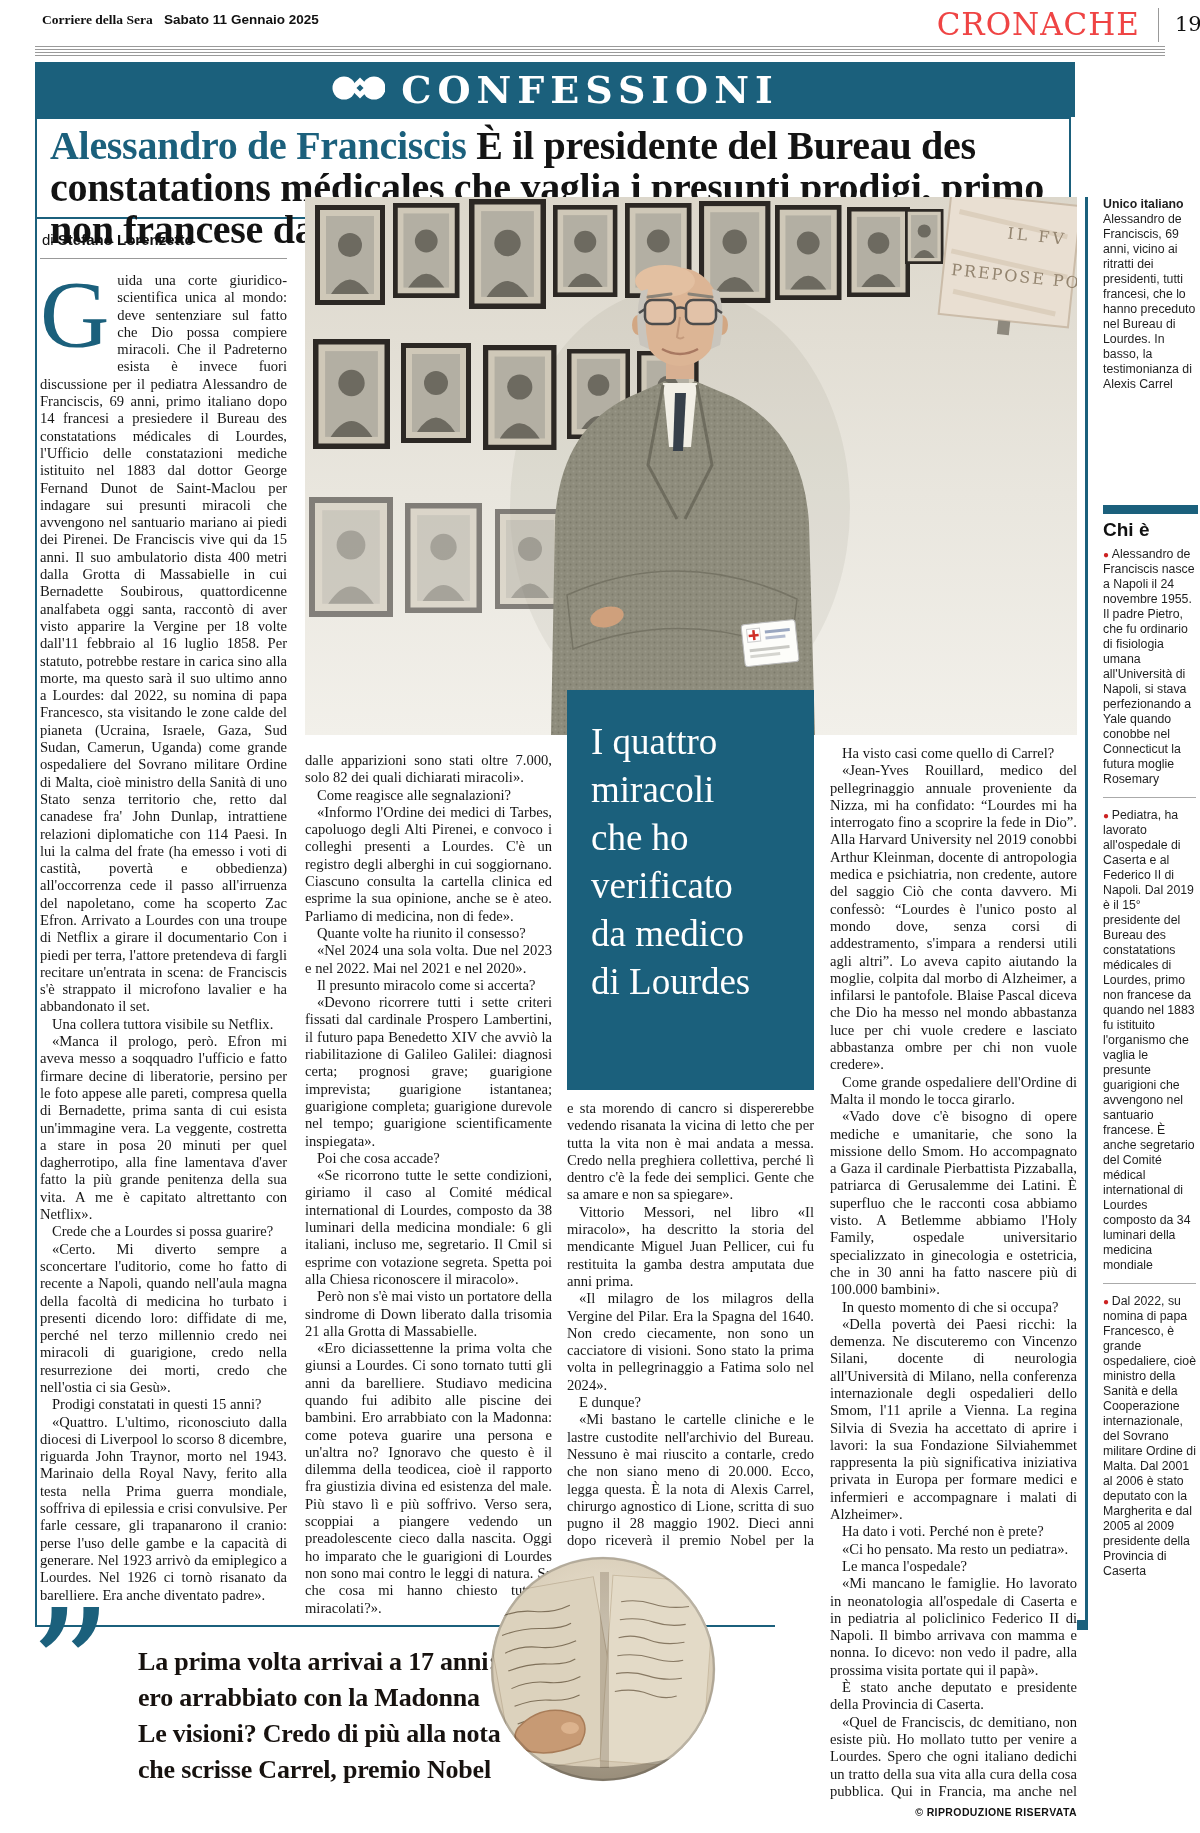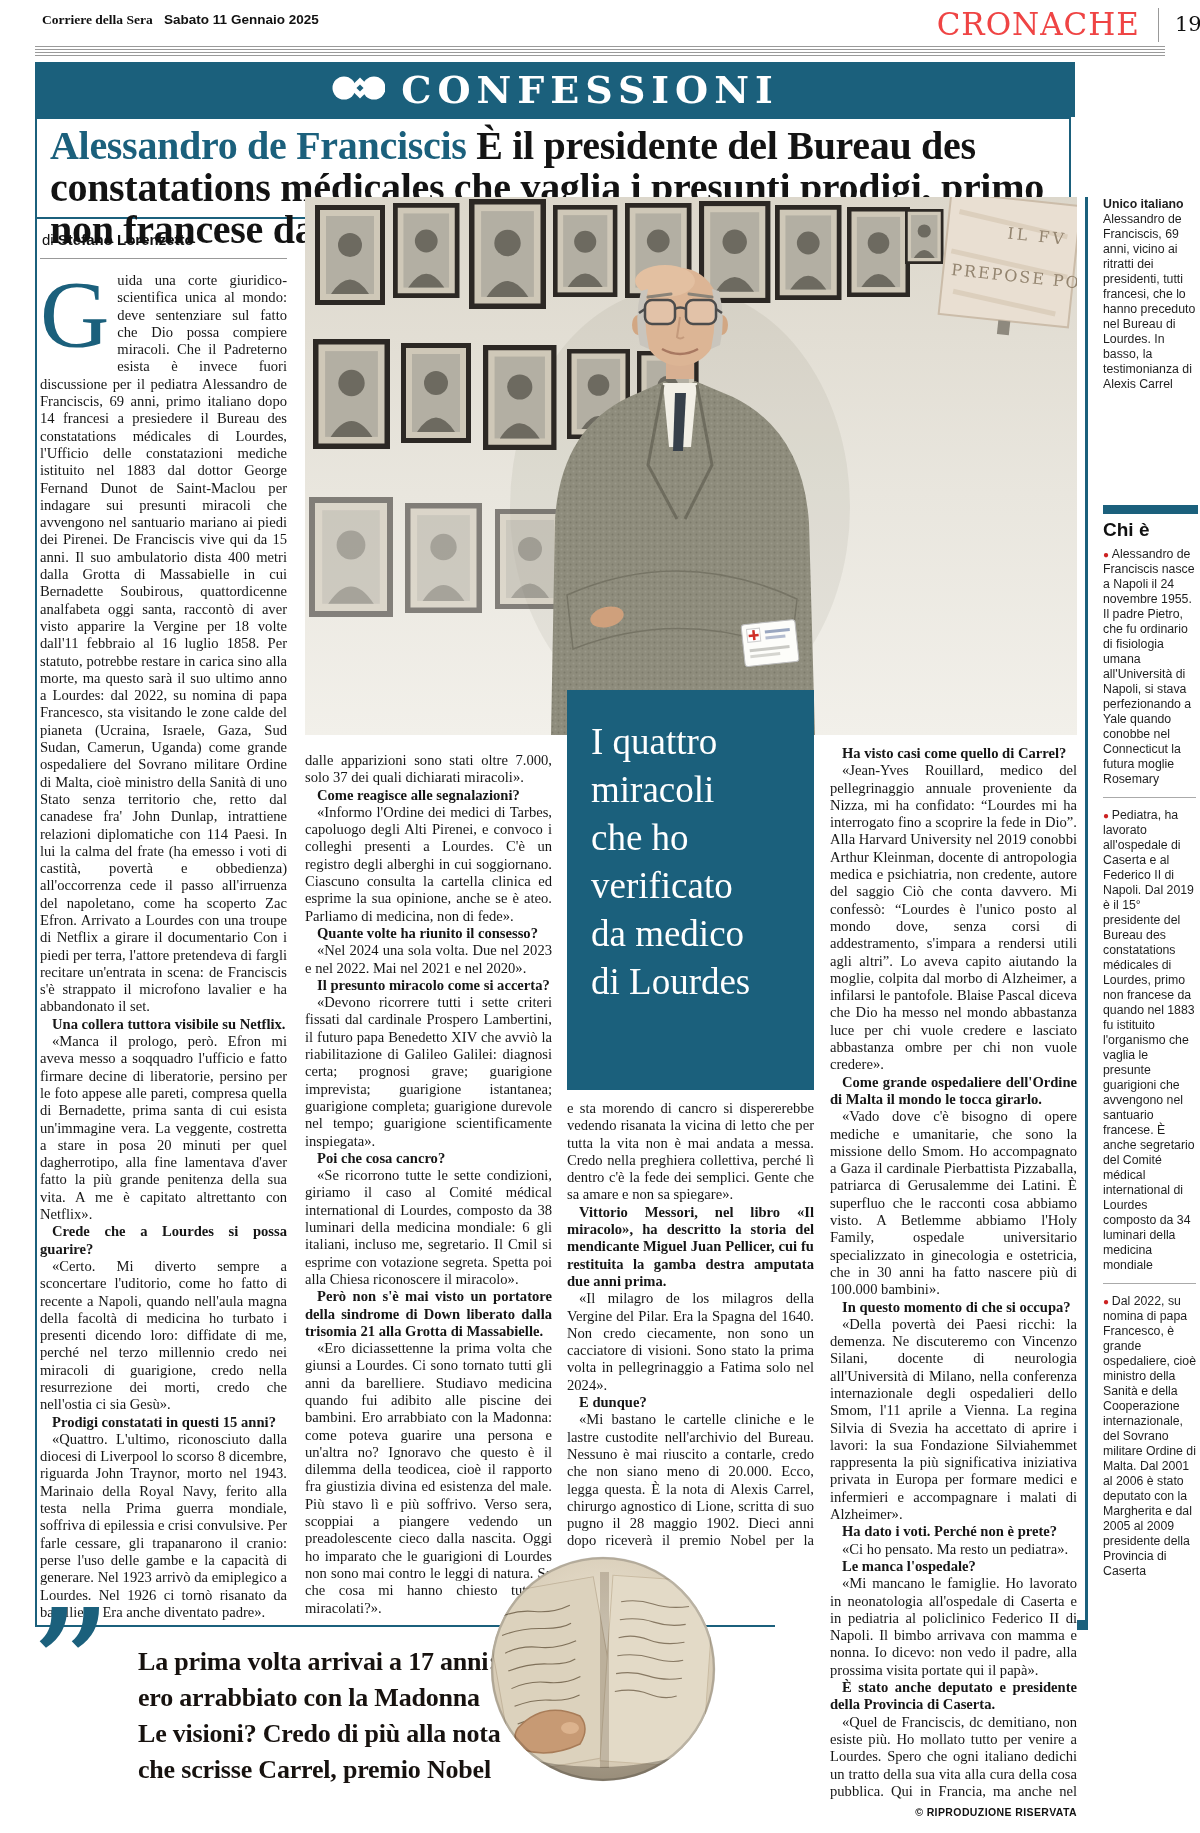--- a/index.html
+++ b/index.html
@@ -31,21 +31,21 @@
   .rule-bottom{position:absolute;left:35px;top:1625px;width:740px;height:2px;background:#1b607c;}
   
   .byline{position:absolute;left:42px;top:231px;font-family:"Liberation Sans",sans-serif;
         font-size:15px;color:#111;}
   .byline b{font-weight:700;}
   .byline-rule{position:absolute;left:40px;top:258px;width:247px;height:1px;background:#999;}
   
   .col{position:absolute;width:247px;text-align:justify;font-size:14.6px;line-height:17.3px;
         color:#161616;overflow:hidden;}
   .para{margin:0;}
-  .para.q{font-weight:700;text-indent:12px;}
+  .para.q{font-weight:400;text-indent:12px;}
   .para.a{text-indent:12px;}
   .para.lead,.para.cont{text-indent:0;}
   .dropcap{float:left;color:#1b607c;font-family:"Liberation Serif",serif;font-size:96px;
         line-height:78px;height:86px;padding:4px 8px 0 0;}
   #col1{left:40px;top:272px;height:1348px;}
   #col2{left:305px;top:752px;height:868px;}
   #col3{left:567px;top:1100px;height:452px;}
   #col4{left:830px;top:745px;height:1056px;}
   
   .photo{position:absolute;left:305px;top:197px;width:772px;height:538px;}
@@ -120,28 +120,28 @@
   <div id="col1" class="col">
       <p class="para lead"><span class="dropcap">G</span>uida una corte giuridico-scientifica unica al mondo: deve sentenziare sul fatto che Dio possa compiere miracoli. Che il Padreterno esista è invece fuori discussione per il pediatra Alessandro de Franciscis, 69 anni, primo italiano dopo 14 francesi a presiedere il Bureau des constatations médicales di Lourdes, l'Ufficio delle constatazioni mediche istituito nel 1883 dal dottor George Fernand Dunot de Saint-Maclou per indagare sui presunti miracoli che avvengono nel santuario mariano ai piedi dei Pirenei. De Franciscis vive qui da 15 anni. Il suo ambulatorio dista 400 metri dalla Grotta di Massabielle in cui Bernadette Soubirous, quattordicenne analfabeta oggi santa, raccontò di aver visto apparire la Vergine per 18 volte dall'11 febbraio al 16 luglio 1858. Per statuto, potrebbe restare in carica sino alla morte, ma questo sarà il suo ultimo anno a Lourdes: dal 2022, su nomina di papa Francesco, sta visitando le zone calde del pianeta (Ucraina, Israele, Gaza, Sud Sudan, Camerun, Uganda) come grande ospedaliere del Sovrano militare Ordine di Malta, cioè ministro della Sanità di uno Stato senza territorio che, retto dal canadese fra' John Dunlap, intrattiene relazioni diplomatiche con 114 Paesi. In lui la calma del frate (ha emesso i voti di castità, povertà e obbedienza) all'occorrenza cede il passo all'irruenza del napoletano, come ha scoperto Zac Efron. Arrivato a Lourdes con una troupe di Netflix a girare il documentario Con i piedi per terra, l'attore pretendeva di fargli recitare un'entrata in scena: de Franciscis s'è strappato il microfono lavalier e ha abbandonato il set.</p>
       <p class="para q">Una collera tuttora visibile su Netflix.</p>
       <p class="para a">«Manca il prologo, però. Efron mi aveva messo a soqquadro l'ufficio e fatto firmare decine di liberatorie, persino per le foto appese alle pareti, compresa quella di Bernadette, prima santa di cui esista un'immagine vera. La veggente, costretta a stare in posa 20 minuti per quel dagherrotipo, alla fine lamentava d'aver fatto la più grande penitenza della sua vita. A me è capitato altrettanto con Netflix».</p>
       <p class="para q">Crede che a Lourdes si possa guarire?</p>
       <p class="para a">«Certo. Mi diverto sempre a sconcertare l'uditorio, come ho fatto di recente a Napoli, quando nell'aula magna della facoltà di medicina ho turbato i presenti dicendo loro: diffidate di me, perché nel terzo millennio credo nei miracoli di guarigione, credo nella resurrezione dei morti, credo che nell'ostia ci sia Gesù».</p>
       <p class="para q">Prodigi constatati in questi 15 anni?</p>
       <p class="para a">«Quattro. L'ultimo, riconosciuto dalla diocesi di Liverpool lo scorso 8 dicembre, riguarda John Traynor, morto nel 1943. Marinaio della Royal Navy, ferito alla testa nella Prima guerra mondiale, soffriva di epilessia e crisi convulsive. Per farle cessare, gli trapanarono il cranio: perse l'uso delle gambe e la capacità di generare. Nel 1923 arrivò da emiplegico a Lourdes. Nel 1926 ci tornò risanato da barelliere. Era anche diventato padre».</p>
     </div>
   <div id="col2" class="col">
-      <p class="para cont">dalle apparizioni sono stati oltre 7.000, solo 37 dei quali dichiarati miracoli».</p>
+      <p class="para cont">dalle apparizioni sono stati oltre 7.000, solo 82 dei quali dichiarati miracoli».</p>
       <p class="para q">Come reagisce alle segnalazioni?</p>
       <p class="para a">«Informo l'Ordine dei medici di Tarbes, capoluogo degli Alti Pirenei, e convoco i colleghi presenti a Lourdes. C'è un registro degli alberghi in cui soggiornano. Ciascuno consulta la cartella clinica ed esprime la sua opinione, anche se è ateo. Parliamo di medicina, non di fede».</p>
       <p class="para q">Quante volte ha riunito il consesso?</p>
       <p class="para a">«Nel 2024 una sola volta. Due nel 2023 e nel 2022. Mai nel 2021 e nel 2020».</p>
       <p class="para q">Il presunto miracolo come si accerta?</p>
       <p class="para a">«Devono ricorrere tutti i sette criteri fissati dal cardinale Prospero Lambertini, il futuro papa Benedetto XIV che avviò la riabilitazione di Galileo Galilei: diagnosi certa; prognosi grave; guarigione imprevista; guarigione istantanea; guarigione completa; guarigione durevole nel tempo; guarigione scientificamente inspiegata».</p>
-      <p class="para q">Poi che cosa cancro?</p>
+      <p class="para q">Poi che cosa accade?</p>
       <p class="para a">«Se ricorrono tutte le sette condizioni, giriamo il caso al Comité médical international di Lourdes, composto da 38 luminari della medicina mondiale: 6 gli italiani, incluso me, segretario. Il Cmil si esprime con votazione segreta. Spetta poi alla Chiesa riconoscere il miracolo».</p>
       <p class="para q">Però non s'è mai visto un portatore della sindrome di Down liberato dalla trisomia 21 alla Grotta di Massabielle.</p>
       <p class="para a">«Ero diciassettenne la prima volta che giunsi a Lourdes. Ci sono tornato tutti gli anni da barelliere. Studiavo medicina quando fui adibito alle piscine dei bambini. Ero arrabbiato con la Madonna: come poteva guarire una persona e un'altra no? Ignoravo che questo è il dilemma della teodicea, cioè il rapporto fra giustizia divina ed esistenza del male. Più stavo lì e più soffrivo. Verso sera, scoppiai a piangere vedendo un preadolescente cieco dalla nascita. Oggi ho imparato che le guarigioni di Lourdes non sono mai contro le leggi di natura. Sa che cosa mi hanno chiesto tutti i miracolati?».</p>
       <p class="para q">Che cosa?</p>
     </div>
   <div id="col3" class="col">
       <p class="para cont">e sta morendo di cancro si dispererebbe vedendo risanata la vicina di letto che per tutta la vita non è mai andata a messa. Credo nella preghiera collettiva, perché lì dentro c'è la fede dei semplici. Gente che sa amare e non sa spiegare».</p>
       <p class="para q">Vittorio Messori, nel libro «Il miracolo», ha descritto la storia del mendicante Miguel Juan Pellicer, cui fu restituita la gamba destra amputata due anni prima.</p>
       <p class="para a">«Il milagro de los milagros della Vergine del Pilar. Era la Spagna del 1640. Non credo ciecamente, non sono un cacciatore di visioni. Sono stato la prima volta in pellegrinaggio a Fatima solo nel 2024».</p>
       <p class="para q">E dunque?</p>

